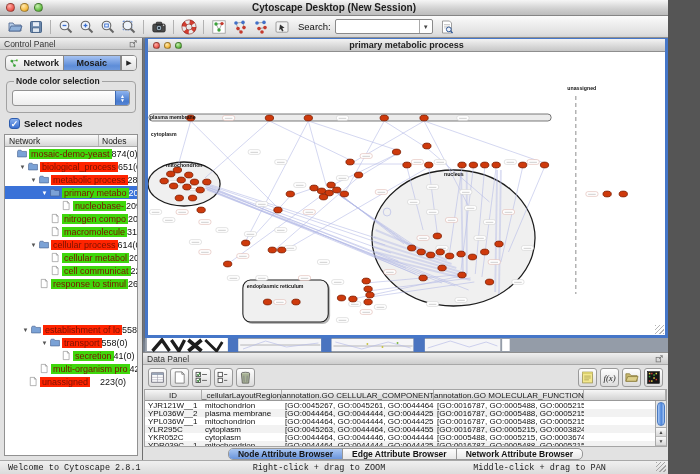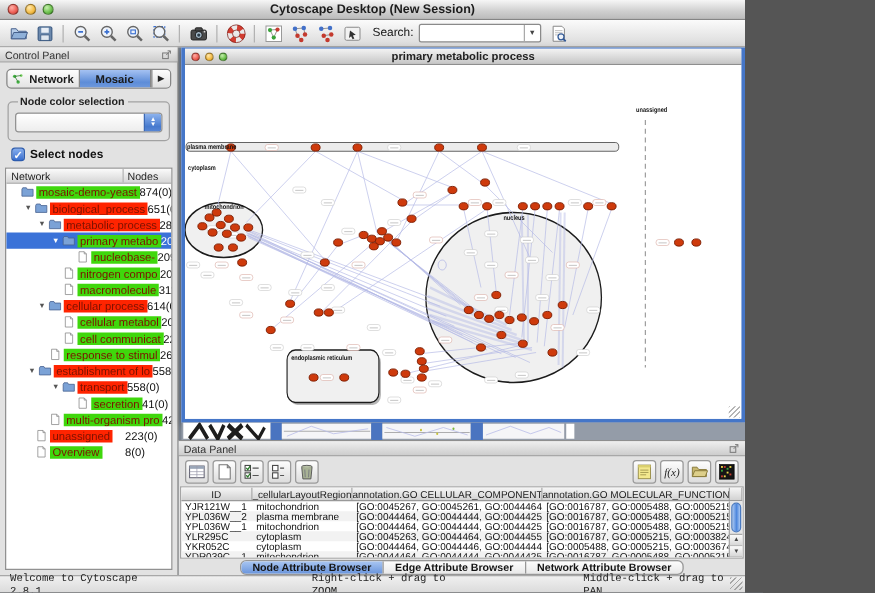--- a/index.html
+++ b/index.html
@@ -1,17 +1,17 @@
 <!DOCTYPE html>
 <html><head>
 <meta charset="utf-8">
 <style>
   html,body{margin:0;padding:0;background:#555;}
   *{box-sizing:border-box;}
-  .app{width:596px;height:474px;position:relative;overflow:hidden;background:#e8e8e8;
+  .app{width:668px;height:474px;position:relative;overflow:hidden;background:#e8e8e8;
        font-family:"Liberation Sans",sans-serif;color:#111;}
   
   .titlebar{height:16px;background:linear-gradient(#f6f6f6,#cfcfcf 60%,#bcbcbc);
             border-bottom:1px solid #858585;display:flex;align-items:center;position:relative;}
   .lights{position:absolute;left:6px;top:3px;display:flex;gap:5px;}
   .light{width:9px;height:9px;border-radius:50%;border:1px solid rgba(0,0,0,.35);}
   .light.red{background:radial-gradient(circle at 35% 30%,#ffb0a8,#ee5f55 60%,#c2372c);}
   .light.yellow{background:radial-gradient(circle at 35% 30%,#ffe9b0,#f5bd46 60%,#c88f1e);}
   .light.green{background:radial-gradient(circle at 35% 30%,#c8f0b0,#6cc14c 60%,#3f8f28);}
   .title{flex:1;text-align:center;font-size:10px;font-weight:bold;color:#1c1c1c;}
@@ -424,21 +424,21 @@
               <span class="t-arrow" style="visibility: hidden;">▼</span>
               <span class="t-icon">
                 <svg viewBox="0 0 16 16">
                   <path d="M4 2h6l2.5 2.5V14H4z" fill="#fff" stroke="#888" stroke-width="0.9"></path>
                   <path d="M10 2v2.5h2.5" fill="none" stroke="#888" stroke-width="0.9"></path>
                 </svg>
               </span>
               <span class="t-label green">response to stimul</span>
               <span class="t-count">264(0)</span>
             </div>
-            <div class="trow" style="padding-left: 16px;">
+            <div class="trow" style="padding-left: 16px; margin-top: 33px;">
               <span class="t-arrow">▼</span>
               <span class="t-icon">
                 <svg viewBox="0 0 16 16">
                   <path d="M1.5 13V5l1-1.8h4.2l1 1.8h6.8V13z" fill="#7ba2d6" stroke="#46608e" stroke-width="0.9"></path>
                 </svg>
               </span>
               <span class="t-label red">establishment of lo</span>
               <span class="t-count">558(0)</span>
             </div>
             <div class="trow" style="padding-left: 35px;">
@@ -476,31 +476,20 @@
             <div class="trow" style="padding-left: 13px;">
               <span class="t-arrow" style="visibility: hidden;">▼</span>
               <span class="t-icon">
                 <svg viewBox="0 0 16 16">
                   <path d="M4 2h6l2.5 2.5V14H4z" fill="#fff" stroke="#888" stroke-width="0.9"></path>
                   <path d="M10 2v2.5h2.5" fill="none" stroke="#888" stroke-width="0.9"></path>
                 </svg>
               </span>
               <span class="t-label red">unassigned</span>
               <span class="t-count">223(0)</span>
-            </div>
-            <div class="trow" style="padding-left: 13px;">
-              <span class="t-arrow" style="visibility: hidden;">▼</span>
-              <span class="t-icon">
-                <svg viewBox="0 0 16 16">
-                  <path d="M4 2h6l2.5 2.5V14H4z" fill="#fff" stroke="#888" stroke-width="0.9"></path>
-                  <path d="M10 2v2.5h2.5" fill="none" stroke="#888" stroke-width="0.9"></path>
-                </svg>
-              </span>
-              <span class="t-label green">Overview</span>
-              <span class="t-count">8(0)</span>
             </div>
           </div>
       </div>
     </div>
 
     <div class="right-col">
       <div class="mdi">
         <div class="net-window">
           <div class="net-titlebar">
             <div class="net-lights">

